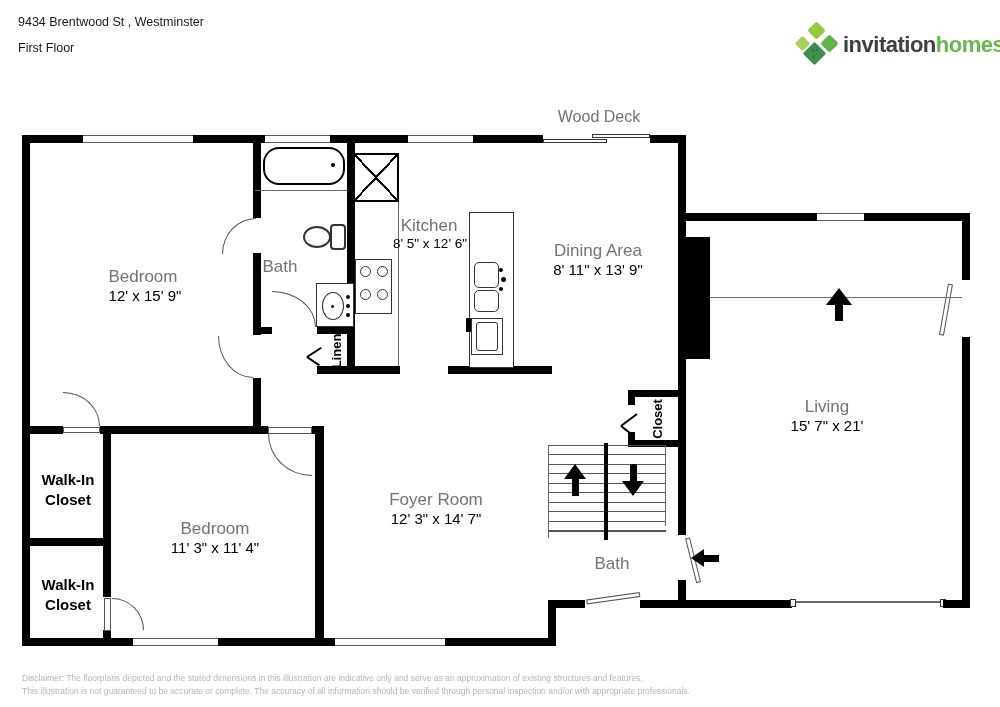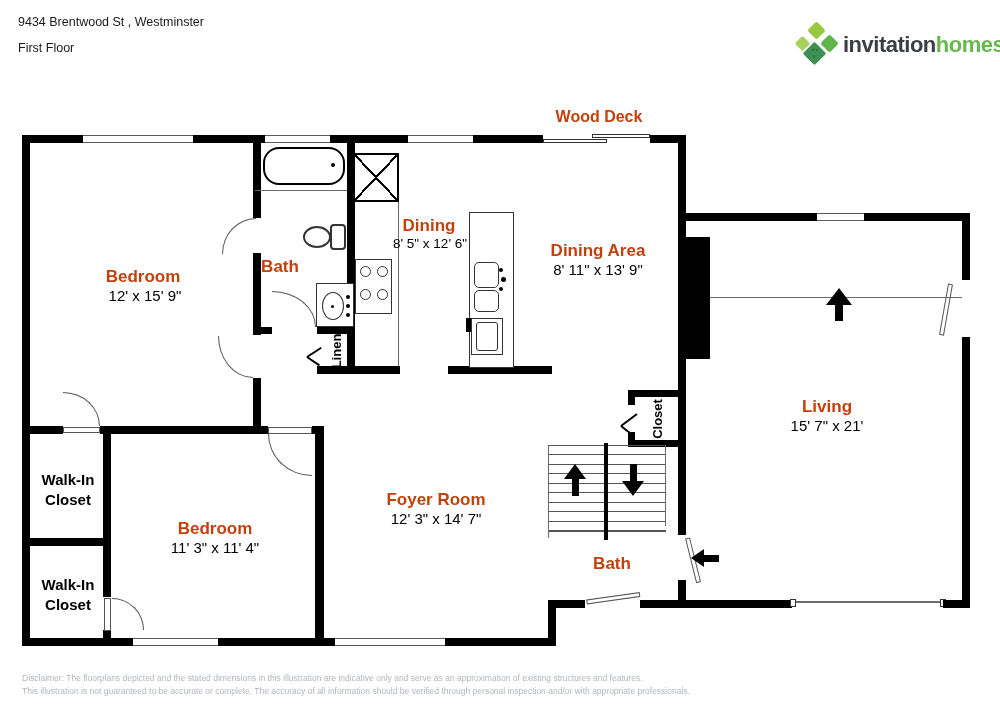--- a/index.html
+++ b/index.html
@@ -6,21 +6,21 @@
   #canvas{position:relative;width:1000px;height:707px;background:#fff;overflow:hidden;
           font-family:"Liberation Sans",sans-serif;}
   .abs{position:absolute;}
   .wall{position:absolute;background:#000;}
   .win{position:absolute;background:#fff;border-top:1px solid #5a5a5a;border-bottom:1px solid #5a5a5a;box-sizing:border-box;}
   .thin{position:absolute;background:#6a6a6a;}
   .arc{position:absolute;box-sizing:border-box;}
   .leaf{position:absolute;background:#fff;border:1px solid #555;box-sizing:border-box;}
   .fixture{position:absolute;border:2px solid #000;box-sizing:border-box;background:#fff;}
   .fixthin{position:absolute;border:1px solid #333;box-sizing:border-box;background:#fff;}
-  .room-label{position:absolute;color:#c2410c;font-weight:bold;font-size:17px;white-space:nowrap;transform:translateX(-50%);}
+  .room-label{position:absolute;color:#737373;font-weight:normal;font-size:17px;white-space:nowrap;transform:translateX(-50%);}
   .room-dims{position:absolute;color:#000;font-size:15px;white-space:nowrap;transform:translateX(-50%);}
   .vlabel{position:absolute;color:#000;font-weight:bold;font-size:13px;white-space:nowrap;
           transform:translate(-50%,-50%) rotate(-90deg);}
   .two-line{position:absolute;color:#000;font-weight:bold;font-size:15px;line-height:20px;
             text-align:center;transform:translateX(-50%);}
   .addr{position:absolute;font-size:12.5px;color:#1a1a1a;}
   .disc{position:absolute;font-size:8.5px;color:#b2b6bf;white-space:nowrap;}
   .diamond{position:absolute;transform:rotate(45deg);border-radius:2px;}
   .brand{position:absolute;font-weight:bold;font-size:22px;letter-spacing:-0.5px;white-space:nowrap;}
   .stairs{position:absolute;background:
@@ -195,21 +195,21 @@
   </div>
 
   <div class="room-label" style="left:599px;top:108px;font-size:16px;">Wood Deck</div>
 
   <div class="room-label" style="left:143px;top:267px;">Bedroom</div>
   <div class="room-dims" style="left:145px;top:287px;">12' x 15' 9"</div>
 
   <div class="room-label" style="left:280px;top:257px;">Bath</div>
   <div class="vlabel" style="left:336px;top:351px;">Linen</div>
 
-  <div class="room-label" style="left:429px;top:216px;">Dining</div>
+  <div class="room-label" style="left:429px;top:216px;">Kitchen</div>
   <div class="room-dims" style="left:430px;top:236px;font-size:13.5px;">8' 5" x 12' 6"</div>
 
   <div class="room-label" style="left:598px;top:241px;">Dining Area</div>
   <div class="room-dims" style="left:598px;top:261px;">8' 11" x 13' 9"</div>
 
   <div class="room-label" style="left:827px;top:397px;">Living</div>
   <div class="room-dims" style="left:827px;top:417px;">15' 7" x 21'</div>
 
   <div class="room-label" style="left:436px;top:490px;">Foyer Room</div>
   <div class="room-dims" style="left:436px;top:510px;">12' 3" x 14' 7"</div>

